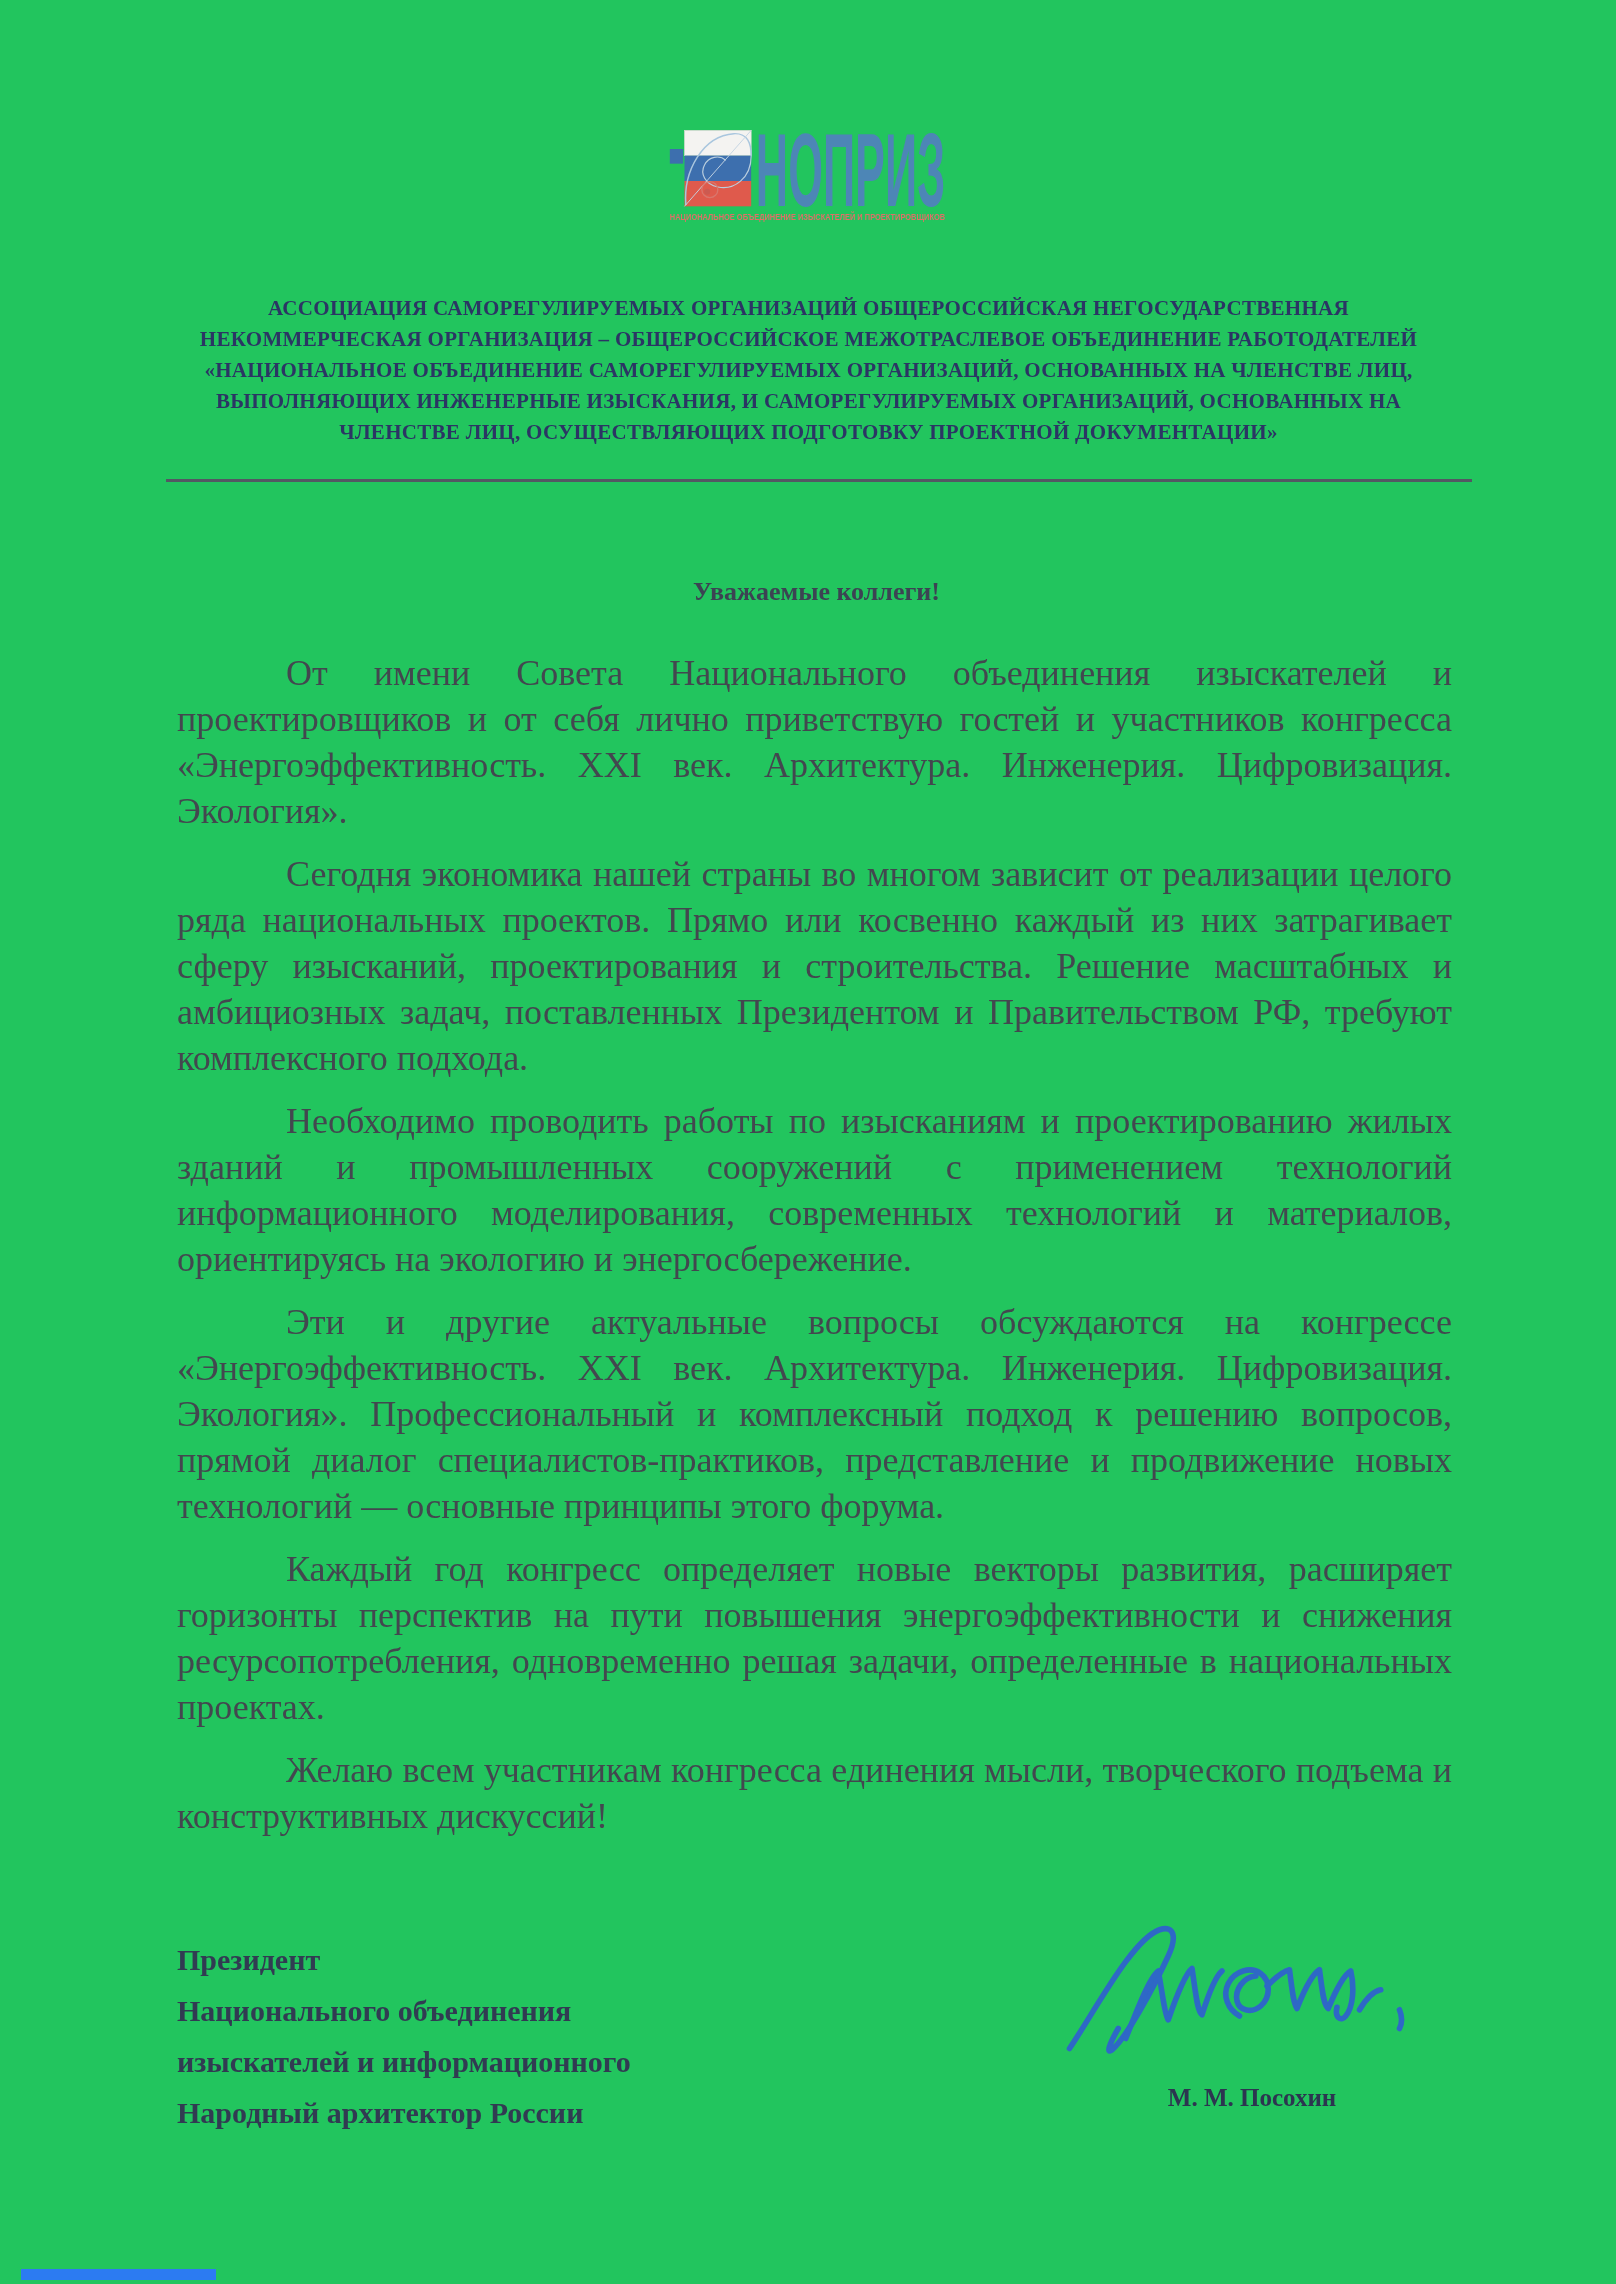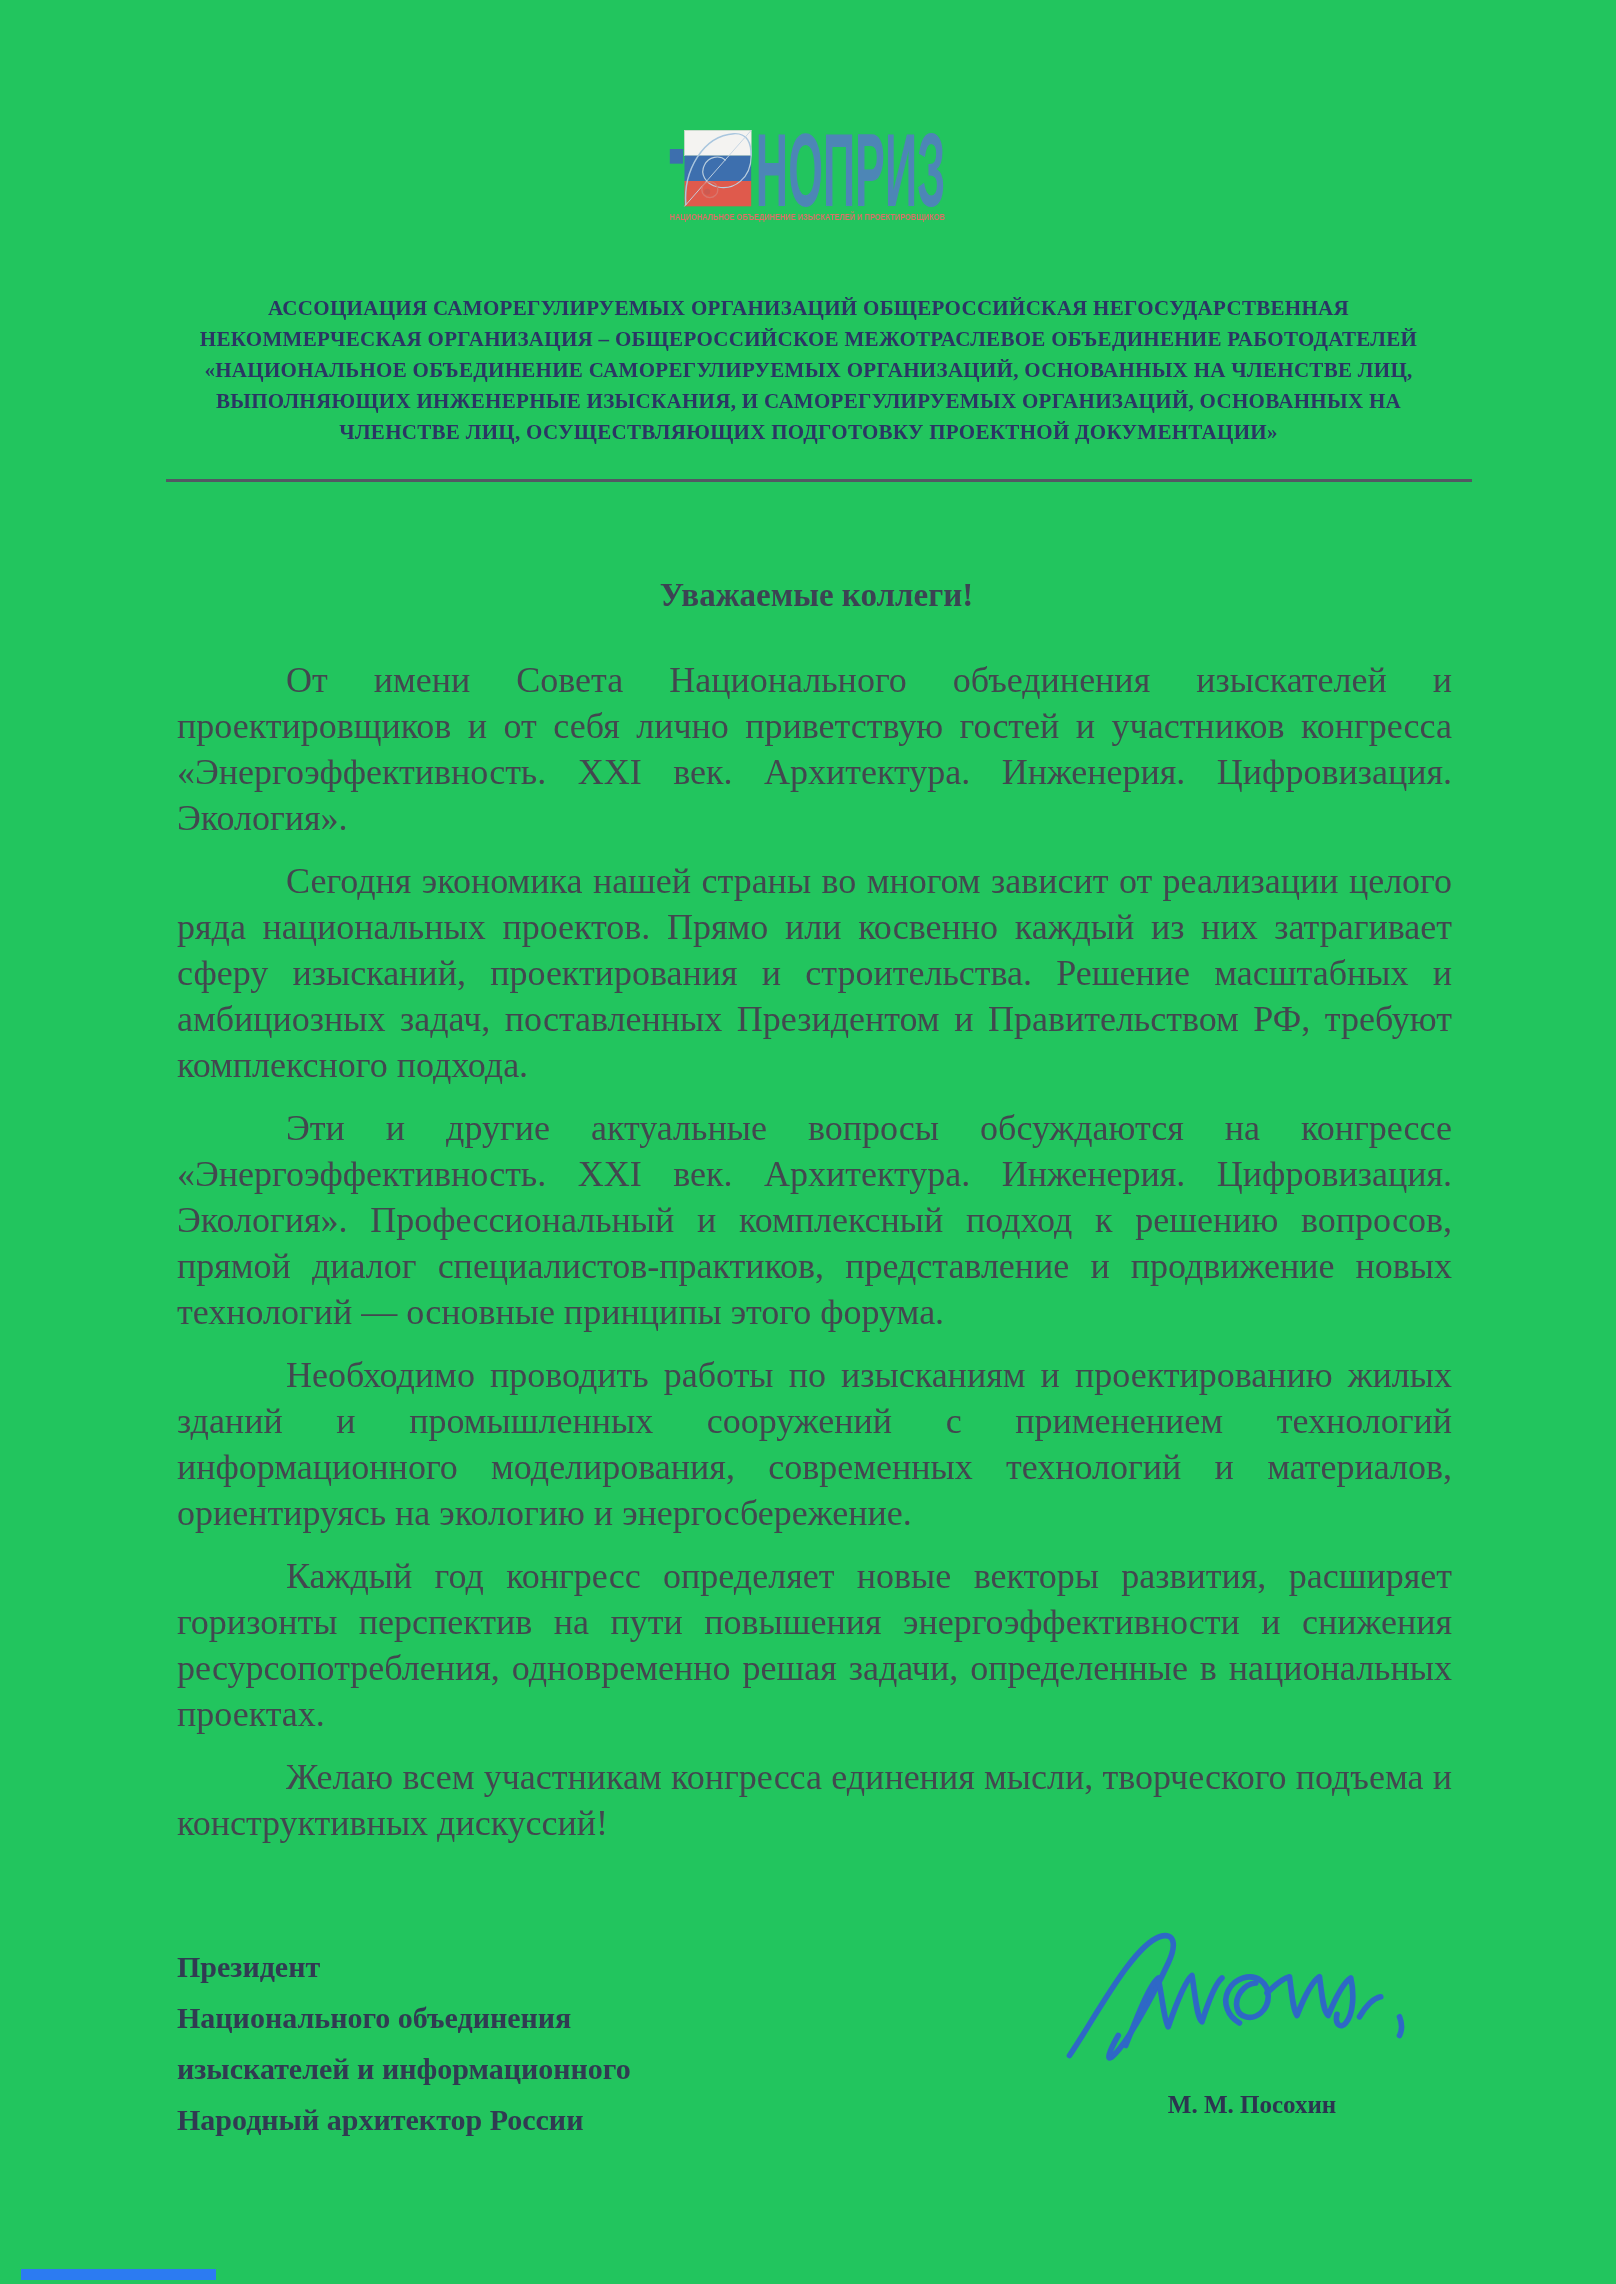--- a/index.html
+++ b/index.html
@@ -36,21 +36,21 @@
     margin:31px 0 0 166px;
     width:1306px;
     height:2.6px;
     background:#535863;
   }
   
   .salutation{
     margin-top:95px;
     text-align:center;
     font-weight:bold;
-    font-size:33px;
+    font-size:26px;
     color:#3c4353;
     padding-left:16px;
   }
   
   .letter-body{
     margin:43px 165px 0 177px;
     font-size:36px;
     line-height:46px;
     text-align:justify;
     color:#43474f;
@@ -133,22 +133,22 @@
       <div>ЧЛЕНСТВЕ ЛИЦ, ОСУЩЕСТВЛЯЮЩИХ ПОДГОТОВКУ ПРОЕКТНОЙ ДОКУМЕНТАЦИИ»</div>
     </div>
 
   <div class="divider"></div>
 
   <div class="salutation">Уважаемые коллеги!</div>
 
   <div class="letter-body">
       <p>От имени Совета Национального объединения изыскателей и проектировщиков и от себя лично приветствую гостей и участников конгресса «Энергоэффективность. XXI век. Архитектура. Инженерия. Цифровизация. Экология».</p>
       <p>Сегодня экономика нашей страны во многом зависит от реализации целого ряда национальных проектов. Прямо или косвенно каждый из них затрагивает сферу изысканий, проектирования и строительства. Решение масштабных и амбициозных задач, поставленных Президентом и Правительством РФ, требуют комплексного подхода.</p>
+      <p>Необходимо проводить работы по изысканиям и проектированию жилых зданий и промышленных сооружений с применением технологий информационного моделирования, современных технологий и материалов, ориентируясь на экологию и энергосбережение.</p>
       <p>Эти и другие актуальные вопросы обсуждаются на конгрессе «Энергоэффективность. XXI век. Архитектура. Инженерия. Цифровизация. Экология». Профессиональный и комплексный подход к решению вопросов, прямой диалог специалистов-практиков, представление и продвижение новых технологий — основные принципы этого форума.</p>
-      <p>Необходимо проводить работы по изысканиям и проектированию жилых зданий и промышленных сооружений с применением технологий информационного моделирования, современных технологий и материалов, ориентируясь на экологию и энергосбережение.</p>
       <p>Каждый год конгресс определяет новые векторы развития, расширяет горизонты перспектив на пути повышения энергоэффективности и снижения ресурсопотребления, одновременно решая задачи, определенные в национальных проектах.</p>
       <p>Желаю всем участникам конгресса единения мысли, творческого подъема и конструктивных дискуссий!</p>
     </div>
 
   <div class="sig-row">
     <div class="sig-titles">
         <div>Президент</div>
         <div>Национального объединения</div>
         <div>изыскателей и информационного</div>
         <div>Народный архитектор России</div>

